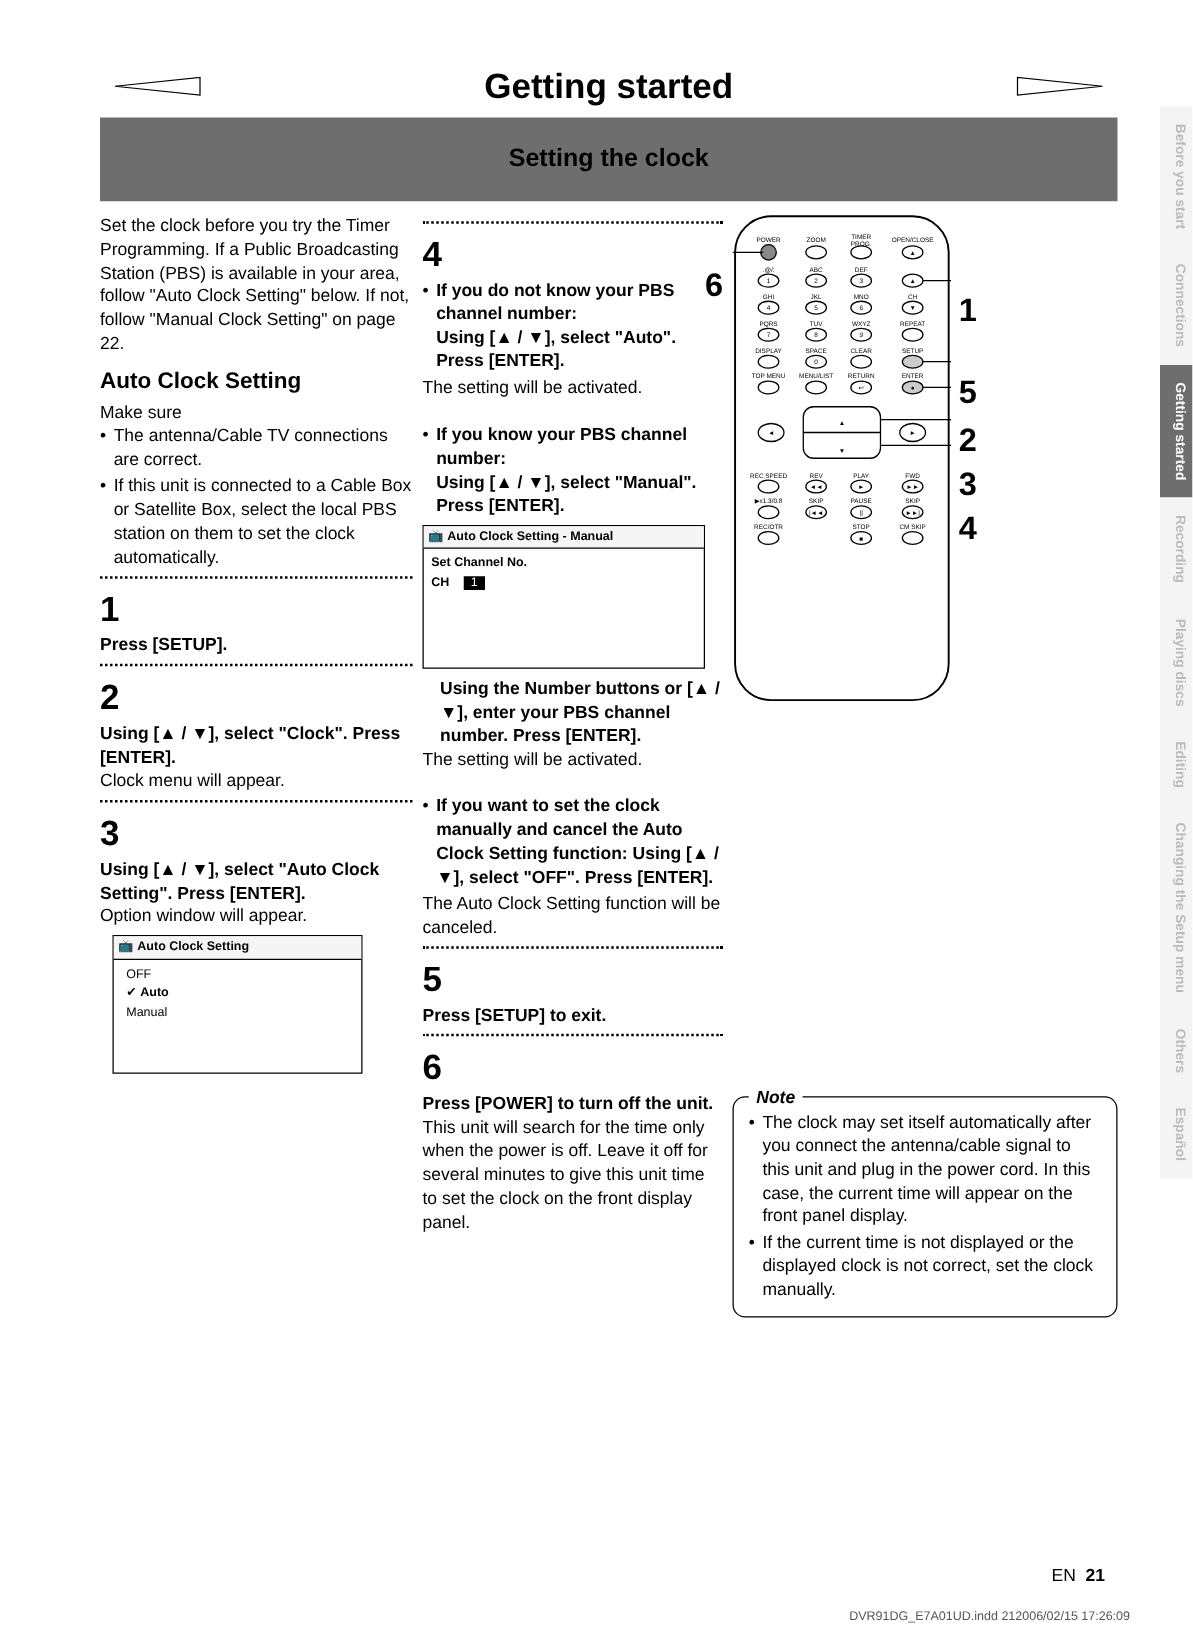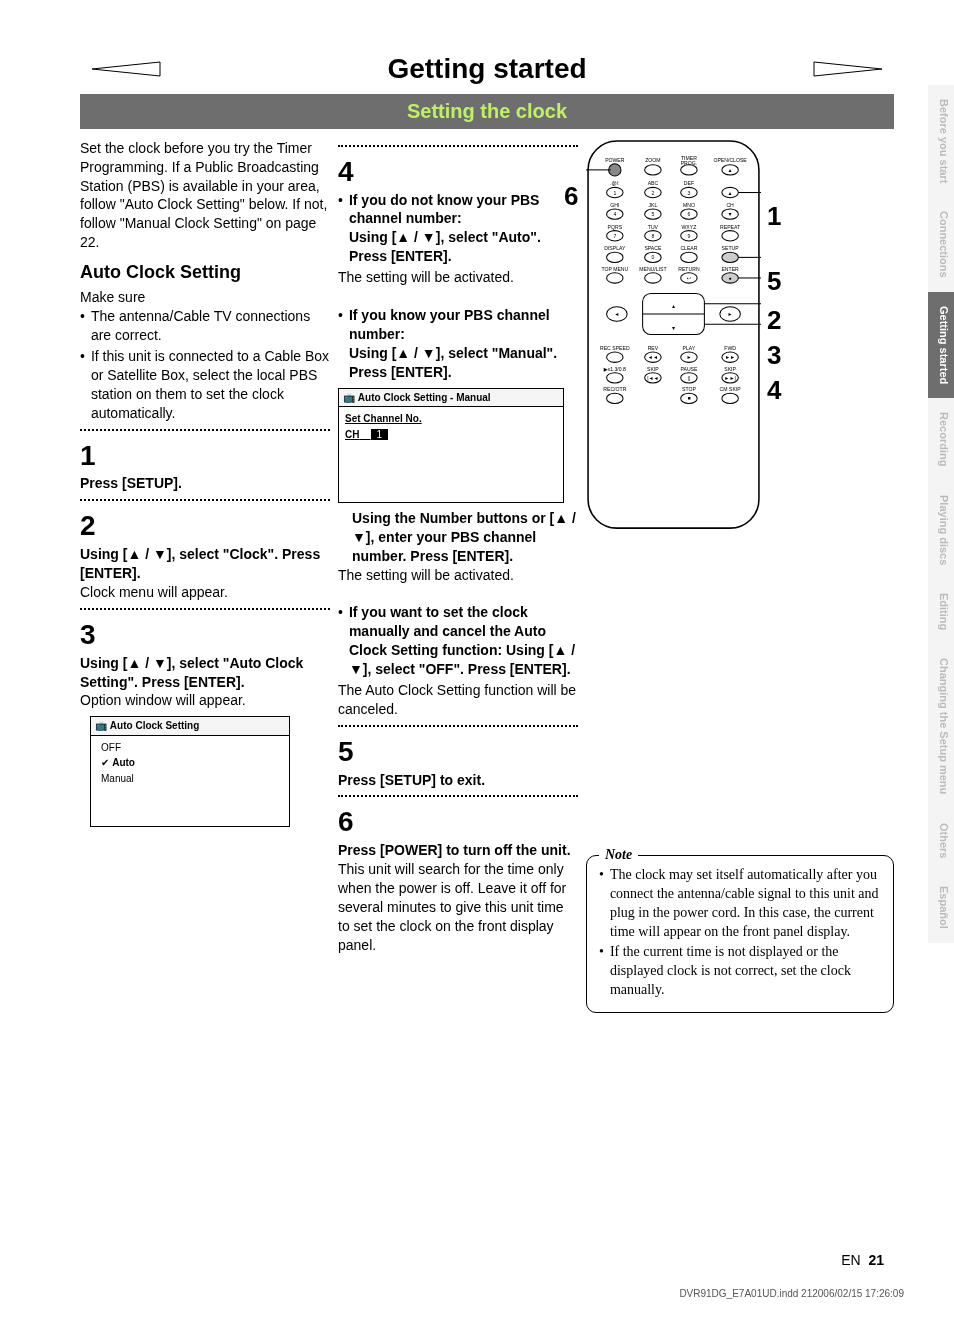--- a/index.html
+++ b/index.html
@@ -3,48 +3,48 @@
 <meta charset="utf-8">
 <style>
   * { box-sizing: border-box; margin: 0; padding: 0; }
   body { font-family: Arial, Helvetica, sans-serif; background: #fff; color: #000; width: 954px; height: 1318px; position: relative; font-size: 14px; line-height: 1.35; }
   .page { padding: 50px 60px 20px 80px; }
   .title-wrap { position: relative; margin-bottom: 6px; }
   .title { font-size: 28px; font-weight: bold; text-align: center; }
   .decor-left,.decor-right{position:absolute;top:50%;transform:translateY(-50%);}
   .decor-left{left:10px;}
   .decor-right{right:10px;}
-  .subtitle-bar { background: #6e6e6e; color: #bef264; font-size: 20px; text-align: center; padding: 4px 0; font-weight: bold; margin-bottom: 10px; }
+  .subtitle-bar { background: #6e6e6e; color: #000000; font-size: 20px; text-align: center; padding: 20px 0; font-weight: bold; margin-bottom: 10px; }
   .cols { display: flex; gap: 8px; }
   .col { flex: 0 0 250px; }
   .col-mid { flex: 0 0 240px; }
   .col-right { flex: 1; position: relative; }
   .dotted { border-top: 2px dotted #000; margin: 6px 0; }
   .stepnum { font-size: 28px; font-weight: bold; }
   .h2 { font-size: 18px; font-weight: bold; margin: 8px 0 4px; }
   .bullet-list { list-style: none; }
   .bullet-list li { display: flex; gap: 6px; margin-bottom: 2px; }
   .bul::before { content: "•"; }
   .osd-box { border: 1px solid #000; width: 200px; padding: 0; margin: 6px 0 6px 10px; font-size: 10px; background:#fff;}
   .osd-title { padding: 2px 4px; background:#f5f5f5; font-weight:bold;}
   .osd-body { border-top:1px solid #000; padding: 4px 6px 40px 10px; }
   .osd-body div { padding: 1px 0; }
   .remote-wrap { display:flex; align-items:flex-start; }
   .callouts { display:flex; flex-direction:column; gap:10px; margin-left:6px;}
   .callout { font-size: 26px; font-weight: bold; }
-  .note-box { border: 1px solid #000; border-radius: 10px; padding: 10px 14px 10px 12px; position:relative; margin-top: 10px; font-family: Liberation Serif, serif;}
+  .note-box { border: 1px solid #000; border-radius: 10px; padding: 10px 14px 10px 12px; position:relative; }
   .note-tab { position:absolute; top:-10px; left:12px; background:#fff; padding:0 6px; font-style:italic; font-weight:bold;}
   .tabs { position: absolute; right: 0; top: 85px; width: 26px; display:flex; flex-direction:column;}
   .tab { writing-mode: vertical-rl; text-orientation: mixed; font-size: 11px; padding: 14px 3px; text-align:center; color:#bbb; font-weight:bold; background:#f4f4f4;}
   .tab.active { background: #6e6e6e; color:#fff; }
   .footer { position:absolute; bottom:48px; right:70px; font-size:14px; }
   .footer-meta { position:absolute; bottom:18px; left:50px; right:50px; display:flex; justify-content:flex-end; font-size:10px; color:#555;}
   svg.remote { width: 175px; height: auto; }
   .osd-manual { border:1px solid #000; width:226px; margin:6px 0 6px 0; font-size:10px; background:#fff;}
-  .osd-manual .osd-body{padding:4px 6px 60px 6px;text-decoration:underline;}
+  .osd-manual .osd-body{padding:4px 6px 60px 6px;}
   .indent{padding-left:14px;}
   b{font-weight:bold;text-align:center;}
 </style>
 </head>
 <body>
 
 <div class="page">
   <div class="title-wrap">
     <svg class="decor-left" width="80" height="18">
         <path d="M2 9 L70 2 L70 16 Z" fill="none" stroke="#000"></path>

